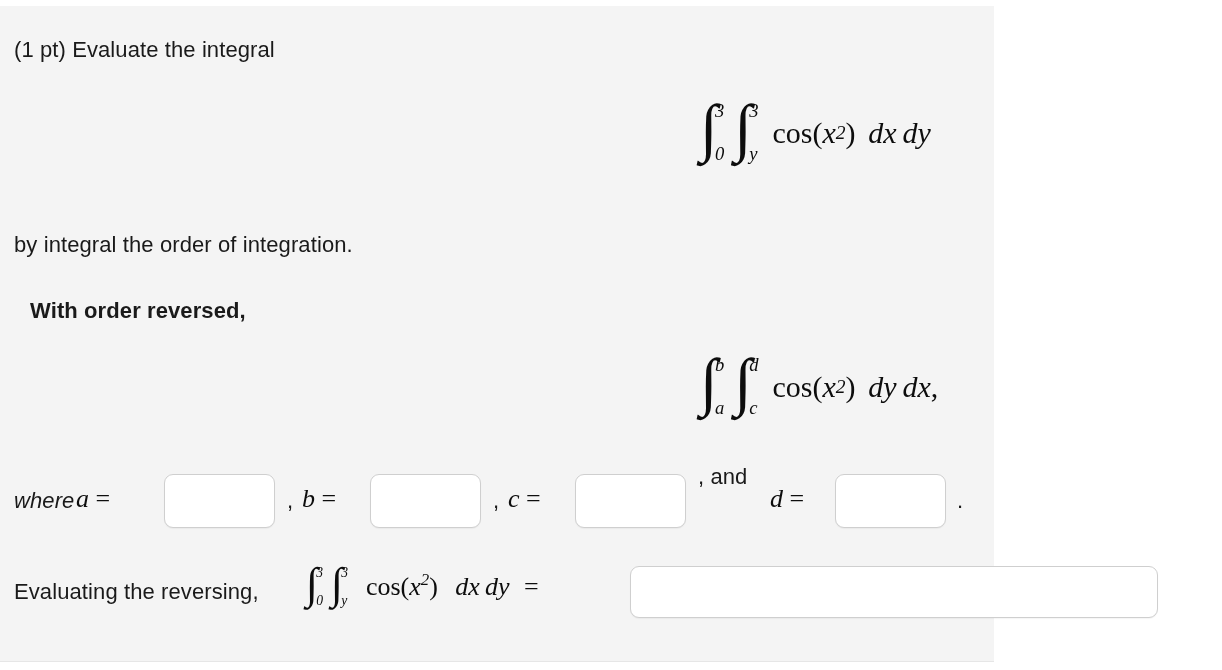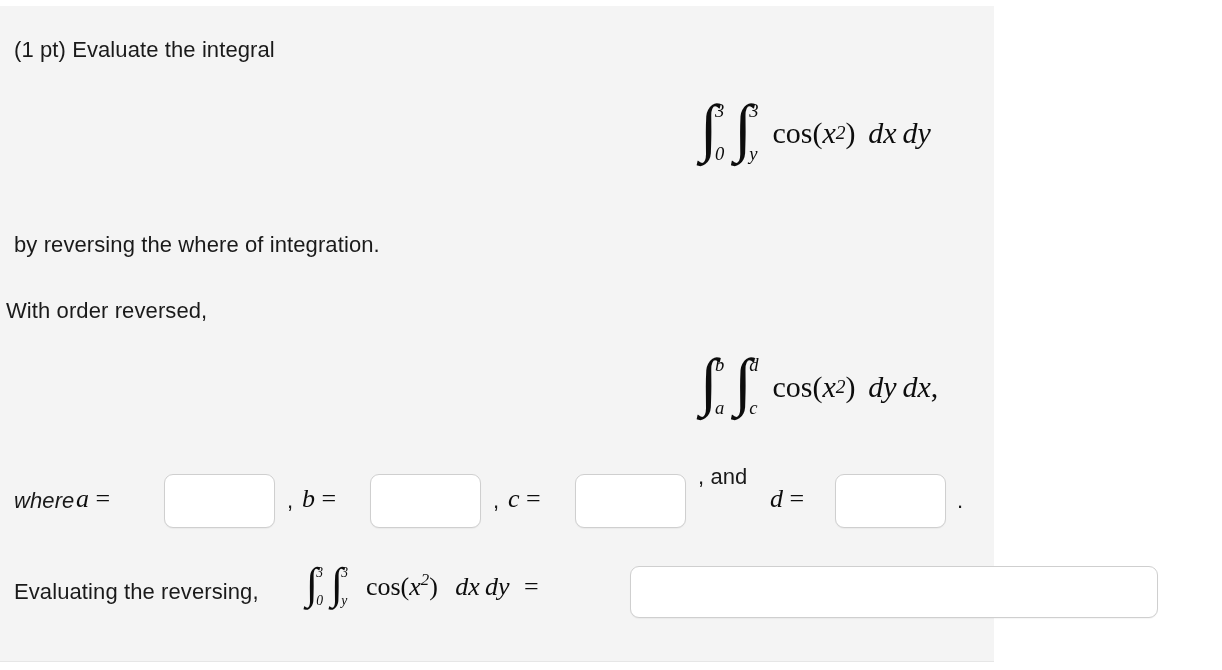--- a/index.html
+++ b/index.html
@@ -133,23 +133,23 @@
         <span class="mo">(</span>
         <span class="mi">x</span>
         <span class="sup">2</span>
         <span class="mo">)</span>
       <span class="dxdy mi">dx</span>
         <span class="gap"></span>
         <span class="mi" style="margin-left:6px;">dy</span>
     </span>
   </div>
 
-  <div class="abs prose" style="left:14px; top:226px;">by reversing the where of integration.</div>
-
-  <div class="abs prose" style="left:6px; top:292px;">With order reversed,</div>
+  <div class="abs prose" style="left:14px; top:226px;">by integral the order of integration.</div>
+
+  <div class="abs prose" style="left:30px; top:292px;font-weight:bold;">With order reversed,</div>
 
   <div class="abs" style="left:700px; top:350px;">
     <span class="math display">
       <span class="intgrp">
         <span class="intsign" style="font-size:64px;">∫</span>
         <span class="lim" style="height:62px;">
           <span class="up">b</span>
           <span class="dn">a</span>
         </span>
       </span>

